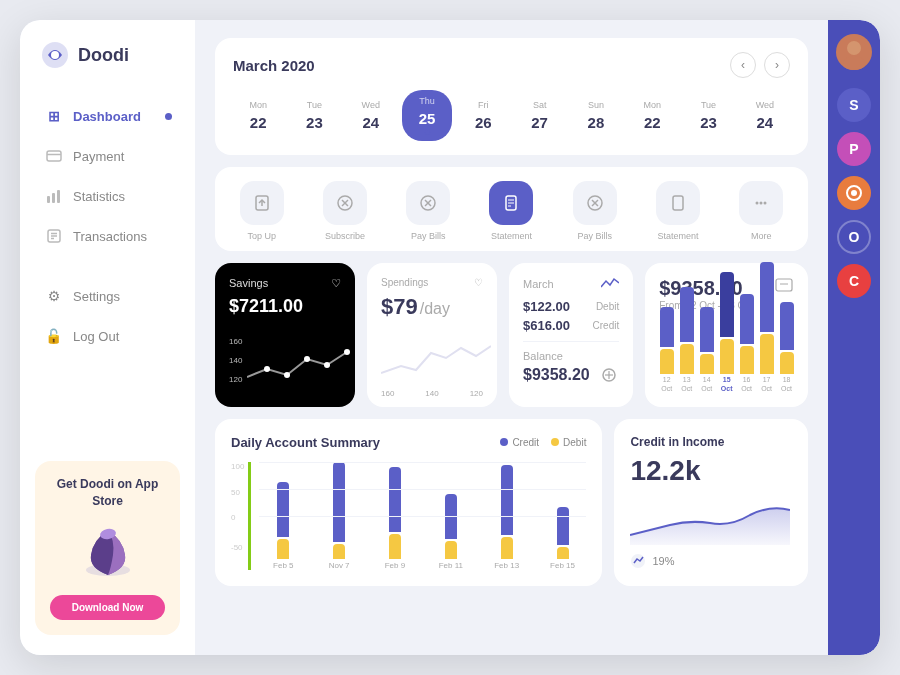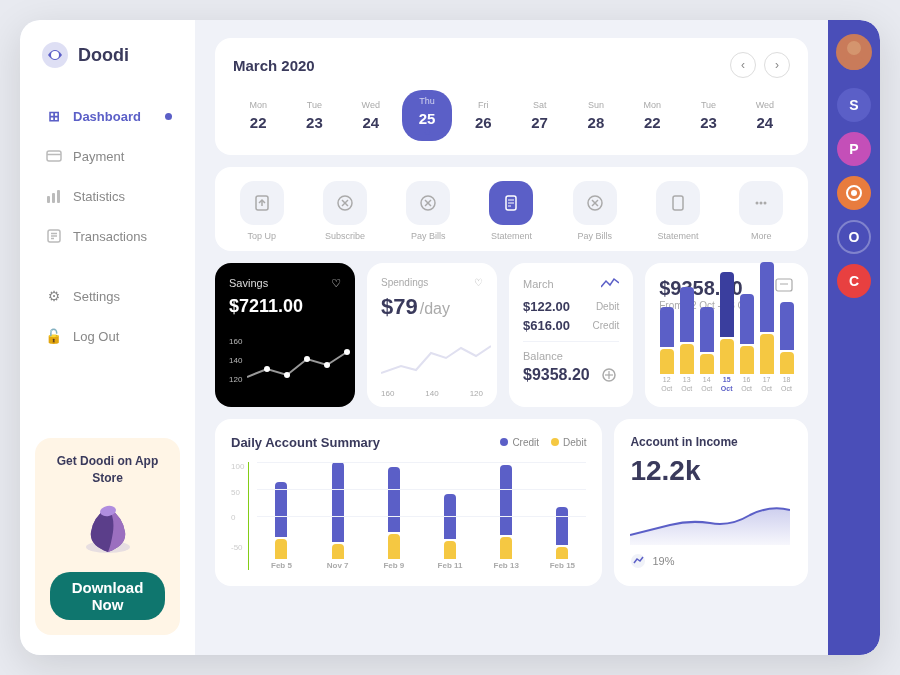--- a/index.html
+++ b/index.html
@@ -95,26 +95,26 @@
       color: #3a3a5c;
       margin-bottom: 10px;
       line-height: 1.4;
     }
     .sidebar-3d {
       width: 70px;
       height: 65px;
       margin: 0 auto 10px;
     }
     .download-btn {
-      background: #0f766e;
+      background: #ec4899;
       color: #fff;
       border: none;
       border-radius: 20px;
       padding: 7px 18px;
-      font-size: 15px;
+      font-size: 10px;
       font-weight: 600;
       cursor: pointer;
       width: 100%;
     }
     
     .main-content {
       flex: 1;
       padding: 18px 20px;
       overflow: hidden;
       display: flex;
@@ -803,21 +803,21 @@
             </span>
           </div>
         </div>
         <div style="display:flex;gap:4px;align-items:stretch;">
           <div style="display:flex;flex-direction:column;justify-content:space-between;font-size:8px;color:#ccc;padding-bottom:18px;">
             <span>100</span>
               <span>50</span>
               <span>0</span>
               <span style="margin-top:4px;">-50</span>
           </div>
-          <div style="flex:1;display:flex;align-items:flex-end;gap:8px;border-left:1px solid #84cc16;padding-left:8px;position:relative;font-weight:bold;">
+          <div style="flex:1;display:flex;align-items:flex-end;gap:8px;border-left:3px solid #84cc16;padding-left:8px;position:relative;">
             <div style="position:absolute;top:0;left:8px;right:0;height:1px;background:#f0f2f8;"></div>
             <div style="position:absolute;top:25%;left:8px;right:0;height:1px;background:#f0f2f8;"></div>
             <div style="position:absolute;top:50%;left:8px;right:0;height:1px;background:#f0f2f8;"></div>
             <div class="daily-bar-group">
                 <div class="daily-bar purple" style="height:55px;background:#5b5fc7;"></div>
                 <div class="daily-bar yellow" style="height:20px;background:#f5c842;"></div>
                 <div class="daily-bar-label">Feb 5</div>
               </div>
             <div class="daily-bar-group">
                 <div class="daily-bar purple" style="height:80px;background:#5b5fc7;"></div>
@@ -842,21 +842,21 @@
             <div class="daily-bar-group">
                 <div class="daily-bar purple" style="height:38px;background:#5b5fc7;"></div>
                 <div class="daily-bar yellow" style="height:12px;background:#f5c842;"></div>
                 <div class="daily-bar-label">Feb 15</div>
               </div>
           </div>
         </div>
       </div>
 
       <div class="income-card">
-        <div class="income-title">Account in Income</div>
+        <div class="income-title">Credit in Income</div>
         <div class="income-amount">12.2k</div>
         <div class="income-chart-area">
           <svg width="160" height="50" viewBox="0 0 160 50">
             <defs>
               <linearGradient id="incomeGrad" x1="0" y1="0" x2="0" y2="1">
                 <stop offset="0%" stop-color="#5b5fc7" stop-opacity="0.3"></stop>
                 <stop offset="100%" stop-color="#5b5fc7" stop-opacity="0.05"></stop>
               </linearGradient>
             </defs>
             <path d="M0,40 Q20,35 40,30 Q60,25 80,28 Q100,32 120,20 Q140,10 160,15 L160,50 L0,50Z" fill="url(#incomeGrad)"></path>

